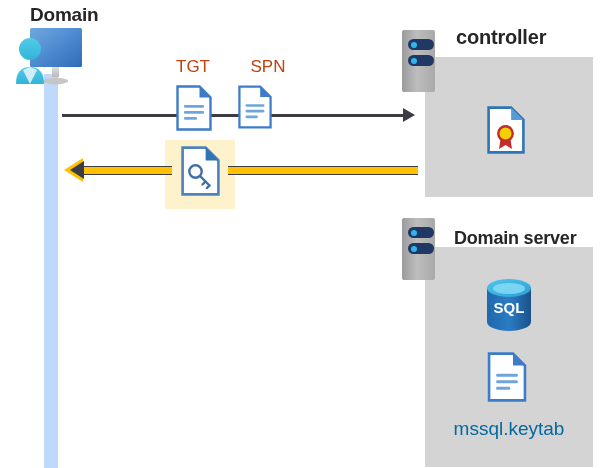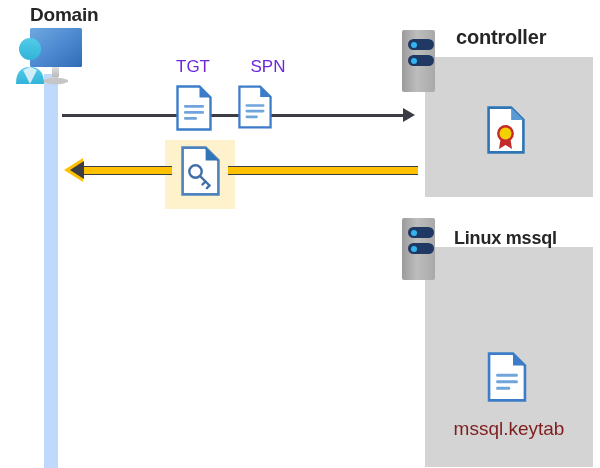--- a/index.html
+++ b/index.html
@@ -23,21 +23,21 @@
   .hdr-bold {
     font-family: "Liberation Sans", sans-serif;
     font-weight: bold;
     color: #262626;
     letter-spacing: -0.2px;
     line-height: 1.12;
   }
   .lbl-plain {
     font-family: "Liberation Sans", sans-serif;
     font-weight: normal;
-    color: #7f1d1d;
+    color: #0369a1;
   }
 
   
   #client-lifeline {
     left: 44px;
     top: 74px;
     width: 14px;
     height: 394px;
     background: #bed9fb;
   }
@@ -135,21 +135,21 @@
     border-right: 14px solid #3c3c44;
   }
 
   
   .doc-icon { width: 36px; height: 46px; }
   .doc-icon.small { width: 34px; height: 44px; }
 
   
   .doc-caption {
     font-size: 17px;
-    color: #6d28d9;
+    color: #c2410c;
     text-align: center;
     white-space: nowrap;
   }
 </style>
 </head>
 <body>
 
 <div id="canvas">
 
   <div class="abs hdr-bold" id="client-title" style="left:30px; top:4px; font-size:19px;">Domain</div>
@@ -263,22 +263,41 @@
 
   <div class="abs rack" id="lin-rack">
     <div class="bar" style="top:9px;">
       <span class="dot"></span>
     </div>
     <div class="bar" style="top:25px;">
       <span class="dot"></span>
     </div>
   </div>
 
-  <div class="abs hdr-bold" style="left:454px; top:228px; font-size:18px;">Linux mssql</div>
-
+  <div class="abs hdr-bold" style="left:454px; top:228px; font-size:18px;">Domain server</div>
+
+  <div class="abs" style="left:483px; top:276px; width:52px; height:58px;">
+    <svg width="52" height="58" viewBox="0 0 52 58" xmlns="http://www.w3.org/2000/svg">
+      <defs>
+        <linearGradient id="gSqlBody" x1="0" y1="0" x2="1" y2="0">
+          <stop offset="0%" stop-color="#1f68ad"></stop>
+          <stop offset="50%" stop-color="#2b7cc4"></stop>
+          <stop offset="100%" stop-color="#19528b"></stop>
+        </linearGradient>
+        <linearGradient id="gSqlTop" x1="0" y1="0" x2="1" y2="1">
+          <stop offset="0%" stop-color="#4ec5ee"></stop>
+          <stop offset="100%" stop-color="#2e9fd4"></stop>
+        </linearGradient>
+      </defs>
+      <path d="M4 12 h44 v34 a22 9 0 0 1 -44 0 z" fill="url(#gSqlBody)"></path>
+      <ellipse cx="26" cy="12" rx="22" ry="9" fill="url(#gSqlTop)"></ellipse>
+      <ellipse cx="26" cy="12.5" rx="16" ry="5.6" fill="#8fe0f7" opacity="0.75"></ellipse>
+      <text x="26" y="37" font-family="Liberation Sans, sans-serif" font-size="15" font-weight="bold" fill="#ffffff" text-anchor="middle">SQL</text>
+    </svg>
+  </div>
 
   <div class="abs" style="left:487px; top:352px; width:40px; height:50px;">
     <svg width="40" height="50" viewBox="0 0 36 46" xmlns="http://www.w3.org/2000/svg">
       <path d="M1.5 1.5 h22 l11 11 v32 h-33 z" fill="#ffffff" stroke="#3d7cc9" stroke-width="2.4"></path>
       <path d="M23.5 1.5 l11 11 h-11 z" fill="#3d7cc9"></path>
       <rect x="8" y="20" width="20" height="2.8" rx="1.2" fill="#6fa5da"></rect>
       <rect x="8" y="26" width="20" height="2.8" rx="1.2" fill="#6fa5da"></rect>
       <rect x="8" y="32" width="13" height="2.8" rx="1.2" fill="#6fa5da"></rect>
     </svg>
   </div>

